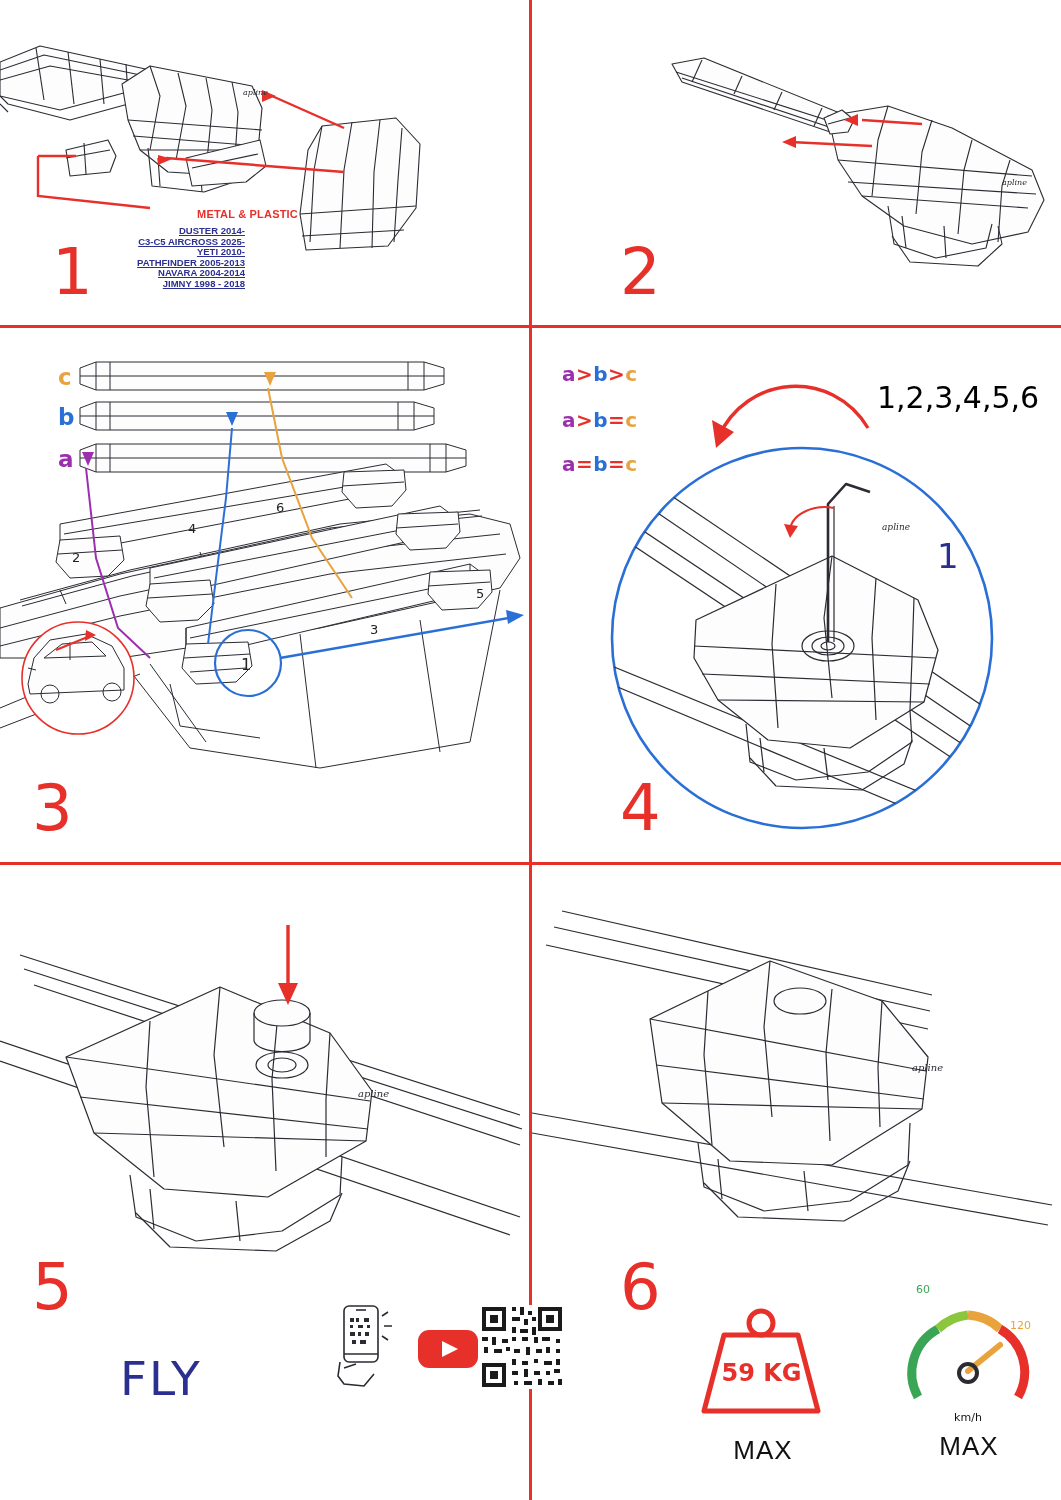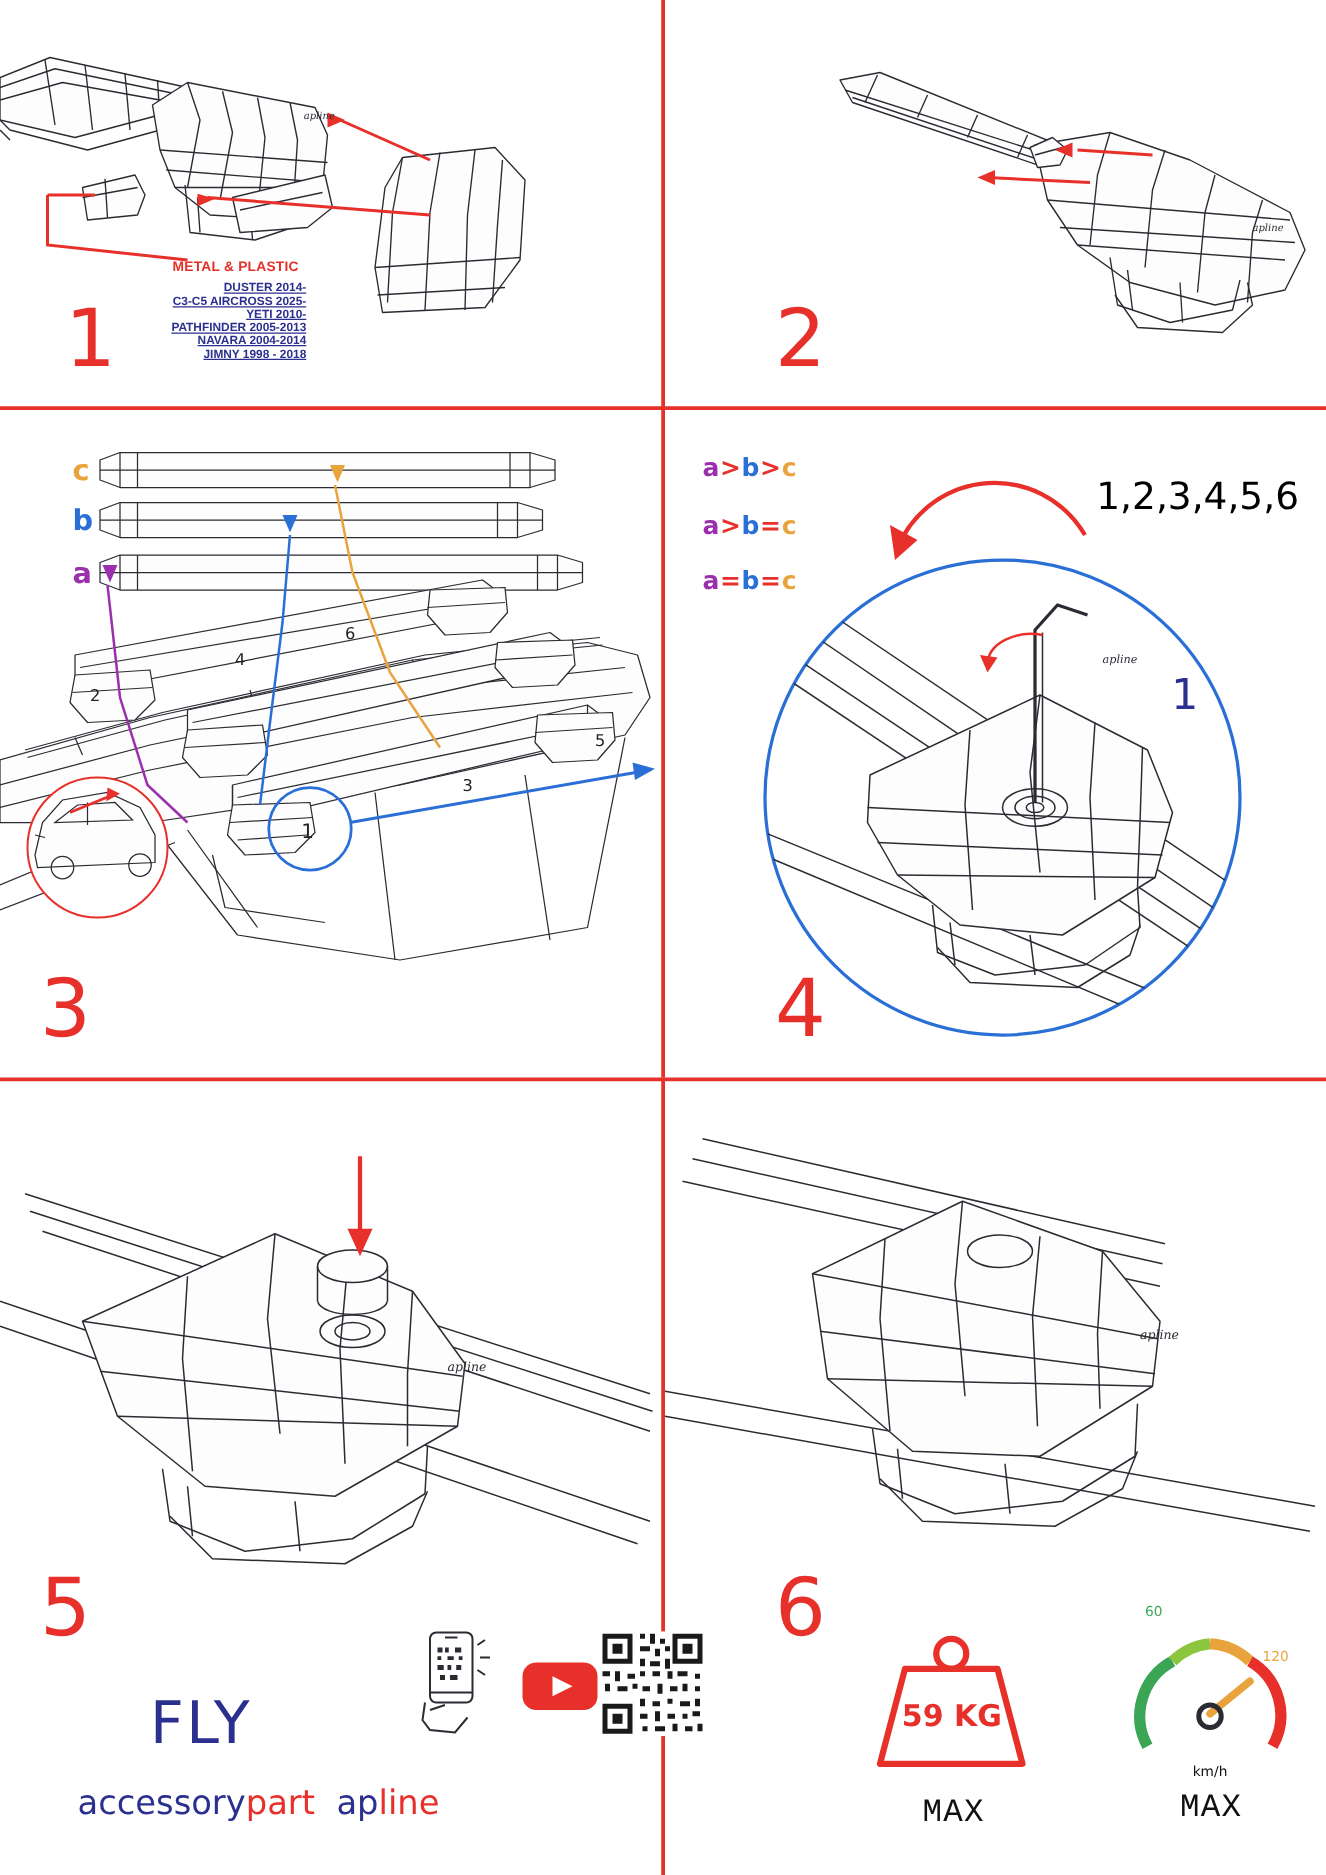--- a/index.html
+++ b/index.html
@@ -14,21 +14,21 @@
   .panel{position:absolute;}
   .stepnum{
     position:absolute;color:#e8302a;font-size:64px;line-height:1;
     font-family:"DejaVu Sans", sans-serif;font-weight:400;
   }
   .tech{position:absolute;left:0;top:0;}
 
   
   .metalplastic{
     position:absolute;color:#e8302a;font-size:11px;font-weight:bold;
-    letter-spacing:.2px;text-align:left;width:160px;
+    letter-spacing:.2px;text-align:right;width:160px;
   }
   .carlist{
     position:absolute;color:#2b2f8f;font-size:9.5px;line-height:10.5px;
     text-align:right;width:200px;font-weight:bold;
   }
 
   
   .letter{position:absolute;font-size:23px;font-weight:bold;font-family:"DejaVu Sans", sans-serif;}
   .letter.c{color:#e8a33d;}
   .letter.b{color:#2a6fd6;}
@@ -51,21 +51,21 @@
   .brandline{position:absolute;font-size:27px;font-family:"DejaVu Sans", sans-serif;}
   .brandline .accessory{color:#2b2f8f;}
   .brandline .part{color:#e8302a;}
   .brandline .ap{color:#2b2f8f;}
   .brandline .line{color:#e8302a;}
 
   .weightlabel{
     position:absolute;color:#e8302a;font-size:24px;font-weight:bold;
     font-family:"DejaVu Sans", sans-serif;
   }
-  .maxlabel{position:absolute;font-size:26px;color:#111;font-family:Liberation Mono, monospace;letter-spacing:1px;}
+  .maxlabel{position:absolute;font-size:26px;color:#111;font-family:Liberation Sans, sans-serif;letter-spacing:1px;}
   .kmh{position:absolute;font-size:11px;color:#111;font-family:"DejaVu Sans", sans-serif;}
   .gaugenum{position:absolute;font-size:11px;color:#e8a33d;font-family:"DejaVu Sans", sans-serif;}
   .gaugenum.g{color:#3aa655;}
 </style>
 </head>
 <body>
 
 <div class="sheet">
 
   <div class="hr" style="top:325px;"></div>
@@ -389,23 +389,20 @@
       </g>
 
       <path d="M288 60 L288 122" fill="none" stroke="#e8302a" stroke-width="3.4"></path>
       <path d="M278 118 L288 140 L298 118 Z" fill="#e8302a"></path>
       <text x="358" y="232" font-size="10" fill="#2b2b33" font-family="DejaVu Serif, serif" font-style="italic">apline</text>
     </svg>
 
     <div class="stepnum" style="left:32px;top:390px;">5</div>
 
     <div class="fly" style="left:120px;top:486px;">FLY</div>
-    <div class="brandline" style="left:62px;top:562px;">
-      <span class="accessory">accessory</span><span class="part">part</span><span>&nbsp;&nbsp;</span><span class="ap">ap</span><span class="line">line</span>
-    </div>
 
     <svg style="position:absolute;left:330px;top:437px;" width="70" height="90" viewBox="0 0 70 90">
       <g fill="none" stroke="#2b2b33" stroke-width="1.6">
         <rect x="14" y="4" width="34" height="56" rx="5"></rect>
         <path d="M26 8 L36 8"></path>
         <path d="M14 52 L48 52"></path>
         <path d="M10 60 L8 74 L14 82 L34 84 L44 72"></path>
         <path d="M14 66 L26 62"></path>
         <path d="M52 14 L58 10 M54 24 L62 24 M52 34 L58 38"></path>
       </g>

